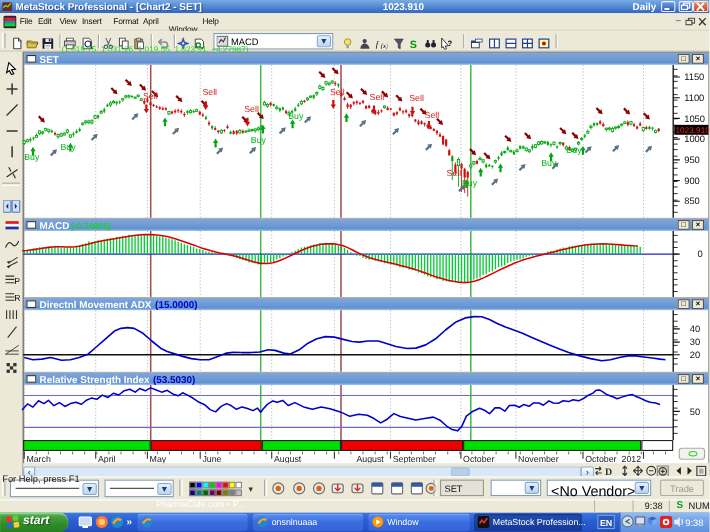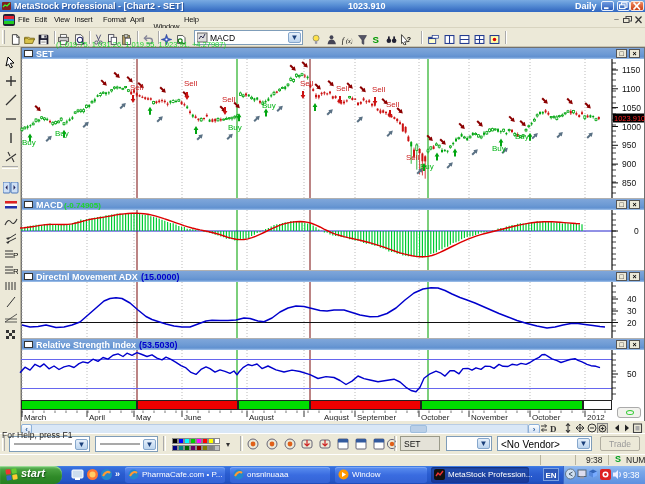--- a/index.html
+++ b/index.html
@@ -378,21 +378,21 @@
 <div class="mlb" style="left:24px">March</div>
     <div class="mlb" style="left:89px">April</div>
     <div class="mlb" style="left:136px">May</div>
     <div class="mlb" style="left:184px">June</div>
     <div class="mlb" style="left:249px">August</div>
     <div class="mlb" style="left:324px">August</div>
     <div class="mlb" style="left:357px">September</div>
     <div class="mlb" style="left:421px">October</div>
     <div class="mlb" style="left:471px">November</div>
     <div class="mlb" style="left:532px">October</div>
-    <div class="mlb" style="left:587px">2012</div>
+    <div class="mlb" style="left:565px">2012</div>
 <div class="abs" style="left:617px;top:407px;width:24px;height:11px;background:#f2f2ee;border:1px solid #aaa;border-radius:3px">
       <div style="position:absolute;left:8px;top:2px;width:8px;height:5px;border-radius:50%;border:1.5px solid #3c3"></div>
     </div>
 
 <div class="abs" style="left:21px;top:421px;width:624px;height:12px;background:#ece9d8"></div>
 <div class="abs" style="left:31px;top:424px;width:497px;height:10px;background:#d9e7f6;border:1px solid #b8cce4"></div>
 <div class="abs" style="left:21px;top:424px;width:11px;height:10px;background:linear-gradient(#fdfefe,#cfdff3);border:1px solid #8cb0d8;border-radius:2px;color:#2c5f9e;font-size:8px;text-align:center;line-height:9px;font-weight:bold">‹</div>
 <div class="abs" style="left:410px;top:425px;width:17px;height:8px;background:#b9cfe8;border:1px solid #9ebede;border-radius:2px"></div>
 <div class="abs" style="left:528px;top:424px;width:12px;height:10px;background:linear-gradient(#fdfefe,#cfdff3);border:1px solid #8cb0d8;border-radius:2px;color:#2c5f9e;font-size:8px;text-align:center;line-height:9px;font-weight:bold">›</div>
 <svg class="abs" style="left:538px;top:423px" width="107" height="11">
@@ -1517,21 +1517,21 @@
           <circle cx="5" cy="6" r="2.2" fill="#e06018"></circle>
         </g>
 </svg>
     </div>
 <div class="abs" style="left:394px;top:436px;width:3px;height:15px;border-left:1px solid #aaa;border-right:1px solid #fff"></div>
 <div class="abs" style="left:400px;top:436px;width:40px;height:15px;background:#e4e2d8;border:1px solid #9a9a8a;font-size:8.5px;color:#111;padding:2px 0 0 3px">SET</div>
 <div class="combo" style="left:446px;top:436px;width:46px;height:15px">
       <div class="carr" style="top:1px">▼</div>
     </div>
 <div class="combo" style="left:497px;top:436px;width:95px;height:15px">
-      <span style="position:absolute;left:3px;top:2px;font-size:10px">&lt;No Vendor&gt;</span>
+      <span style="position:absolute;left:3px;top:2px;font-size:13px">&lt;No Vendor&gt;</span>
       <div class="carr" style="top:1px">▼</div>
     </div>
 <div class="abs" style="left:600px;top:436px;width:40px;height:15px;background:#ece9d8;border:1px solid #b0ada0;border-radius:2px;font-size:8.5px;color:#999;text-align:center;padding-top:2px">Trade</div>
 
 <div class="abs" style="left:0;top:454px;width:645px;height:12px;background:#ece9d8;border-top:1px solid #fff"></div>
 <div class="abs" style="left:2px;top:430px;font-size:8.5px;color:#222">For Help, press F1</div>
 <div class="abs" style="left:540px;top:455px;width:1px;height:10px;background:#b8b4a0"></div>
 <div class="abs" style="left:575px;top:455px;width:1px;height:10px;background:#b8b4a0"></div>
 <div class="abs" style="left:586px;top:455px;font-size:8.5px;color:#222">9:38</div>
 <div class="abs" style="left:608px;top:455px;width:1px;height:10px;background:#b8b4a0"></div>
@@ -1570,21 +1570,21 @@
       </svg>
     </div>
 <div class="abs" style="left:115px;top:469px;font-size:9px;font-weight:bold;color:#fff">»</div>
 <div class="abs" style="left:125px;top:467px;width:100px;height:16px;background:linear-gradient(180deg,#5b8ff0,#3a6ce0 50%,#3463d6);border-radius:3px;box-shadow:inset 0 1px 0 #7ca6f4"></div>
 <div class="abs" style="left:128px;top:469px;width:11px;height:11px">
       <svg width="11" height="11">
         <circle cx="5.5" cy="5.5" r="5" fill="#28c"></circle>
         <path d="M2 7c2-4 5-5 7-3" stroke="#f93" stroke-width="2" fill="none"></path>
       </svg>
     </div>
-<div class="abs" style="left:142px;top:470px;font-size:8px;color:#fff;white-space:nowrap">PharmaCafe.com • P...</div>
+<div class="abs" style="left:142px;top:454px;font-size:8px;color:#fff;white-space:nowrap">PharmaCafe.com • P...</div>
 <div class="abs" style="left:230px;top:467px;width:100px;height:16px;background:linear-gradient(180deg,#5b8ff0,#3a6ce0 50%,#3463d6);border-radius:3px;box-shadow:inset 0 1px 0 #7ca6f4"></div>
 <div class="abs" style="left:233px;top:469px;width:11px;height:11px">
       <svg width="11" height="11">
         <circle cx="5.5" cy="5.5" r="5" fill="#28c"></circle>
         <path d="M2 7c2-4 5-5 7-3" stroke="#f93" stroke-width="2" fill="none"></path>
       </svg>
     </div>
 <div class="abs" style="left:247px;top:470px;font-size:8px;color:#fff;white-space:nowrap">onsnlnuaaa</div>
 <div class="abs" style="left:335px;top:467px;width:92px;height:16px;background:linear-gradient(180deg,#5b8ff0,#3a6ce0 50%,#3463d6);border-radius:3px;box-shadow:inset 0 1px 0 #7ca6f4"></div>
 <div class="abs" style="left:338px;top:469px;width:11px;height:11px">

